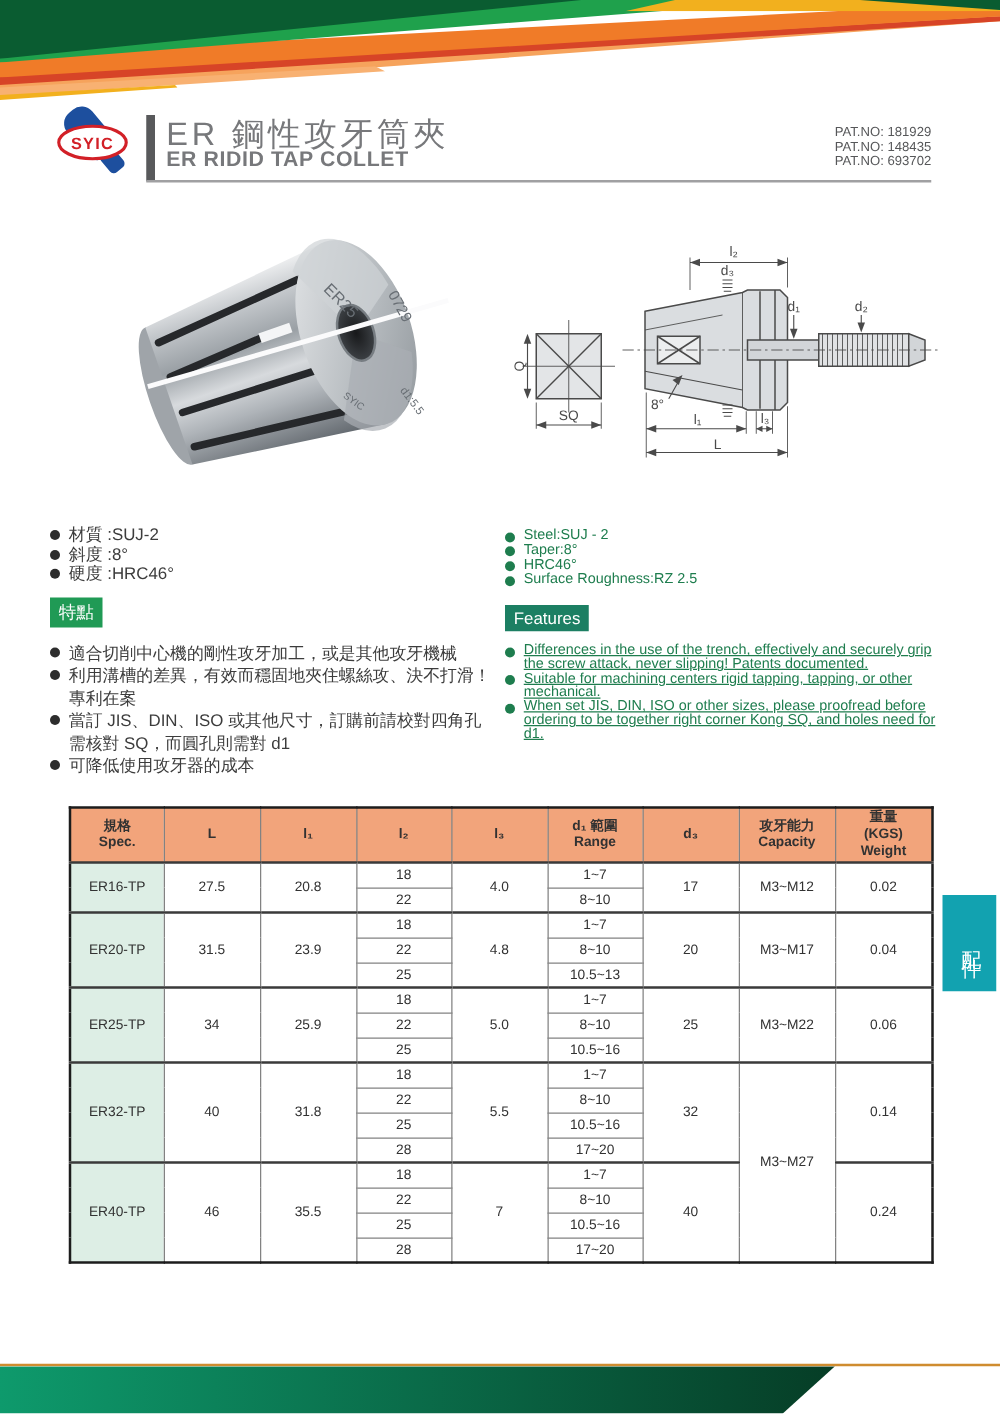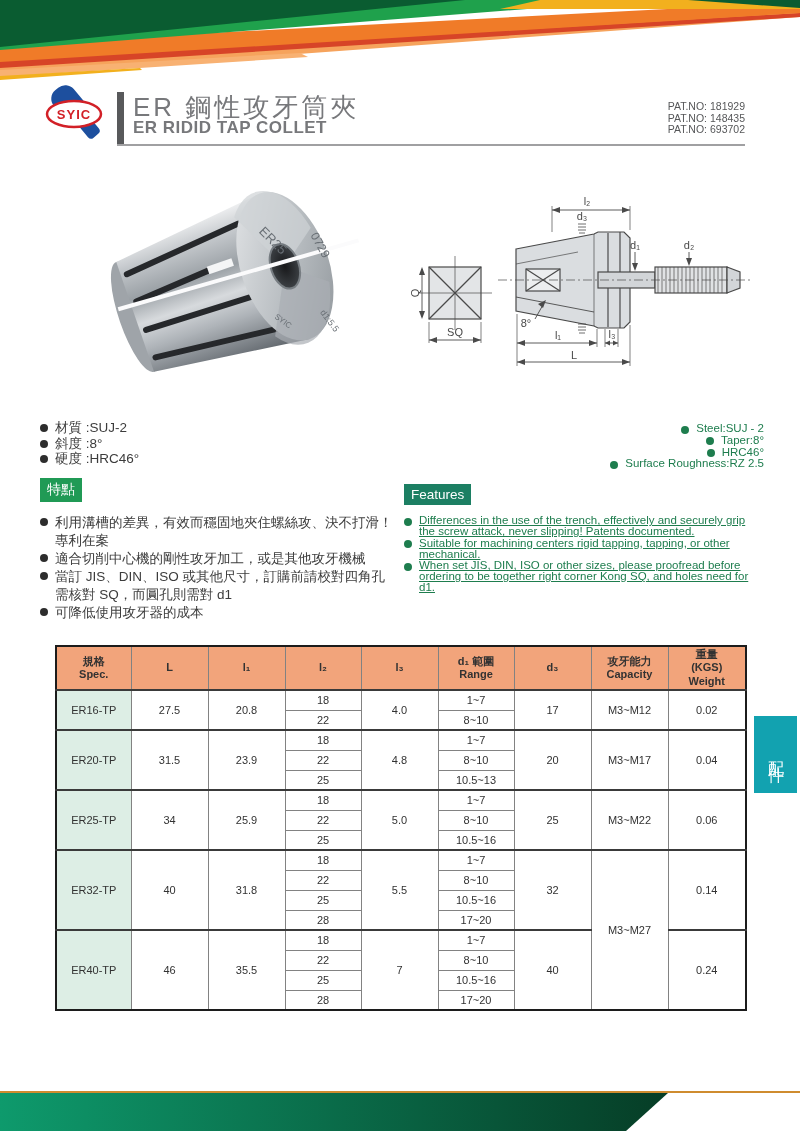--- a/index.html
+++ b/index.html
@@ -34,21 +34,21 @@
   .patents{position:absolute;right:55px;top:101px;font-size:10.5px;line-height:11.5px;color:#565759;text-align:left;}
 
   
   .col-zh{position:absolute;left:40px;top:420px;width:356px;color:var(--text-dark);}
   .col-en{position:absolute;left:404px;top:423px;width:360px;color:var(--green-text);}
   .blist{list-style:none;}
   .blist li{display:flex;align-items:flex-start;}
   .dot{flex:0 0 auto;width:8px;height:8px;border-radius:50%;margin:4px 7px 0 0;background:#2d2d2d;}
   .col-en .dot{background:var(--green-text);margin-top:2.5px;}
   .col-zh .blist.top li{font-size:13.5px;line-height:15.5px;}
-  .col-en .blist.top li{font-size:11.5px;line-height:11.8px;justify-content:flex-end;}
+  .col-en .blist.top li{font-size:11.5px;line-height:11.8px;}
   .badge{display:inline-block;color:#fff;padding:3px 7px;margin-top:11px;}
   .badge.zh{background:var(--badge-zh);font-size:14px;}
   .badge.en{background:var(--badge-en);font-size:13.5px;font-weight:normal;margin-top:14px;}
   .col-zh .blist.feat{margin-top:12px;}
   .col-zh .blist.feat li{font-size:13.5px;line-height:18px;}
   .col-en .blist.feat{margin-top:10px;text-decoration:underline;}
   .col-en .blist.feat li{font-size:11.5px;line-height:11.2px;}
 
   
   .spec-table{position:absolute;left:55px;top:645px;width:690px;border-collapse:collapse;table-layout:fixed;
@@ -280,25 +280,25 @@
         </li>
       <li>
           <span class="dot"></span>
           <span>硬度 :HRC46°</span>
         </li>
     </ul>
     <span class="badge zh">特點</span>
     <ul class="blist feat">
       <li>
           <span class="dot"></span>
+          <span>適合切削中心機的剛性攻牙加工，或是其他攻牙機械</span>
+        </li>
+      <li>
+          <span class="dot"></span>
           <span>利用溝槽的差異，有效而穩固地夾住螺絲攻、決不打滑！專利在案</span>
-        </li>
-      <li>
-          <span class="dot"></span>
-          <span>適合切削中心機的剛性攻牙加工，或是其他攻牙機械</span>
         </li>
       <li>
           <span class="dot"></span>
           <span>當訂 JIS、DIN、ISO 或其他尺寸，訂購前請校對四角孔需核對 SQ，而圓孔則需對 d1</span>
         </li>
       <li>
           <span class="dot"></span>
           <span>可降低使用攻牙器的成本</span>
         </li>
     </ul>

